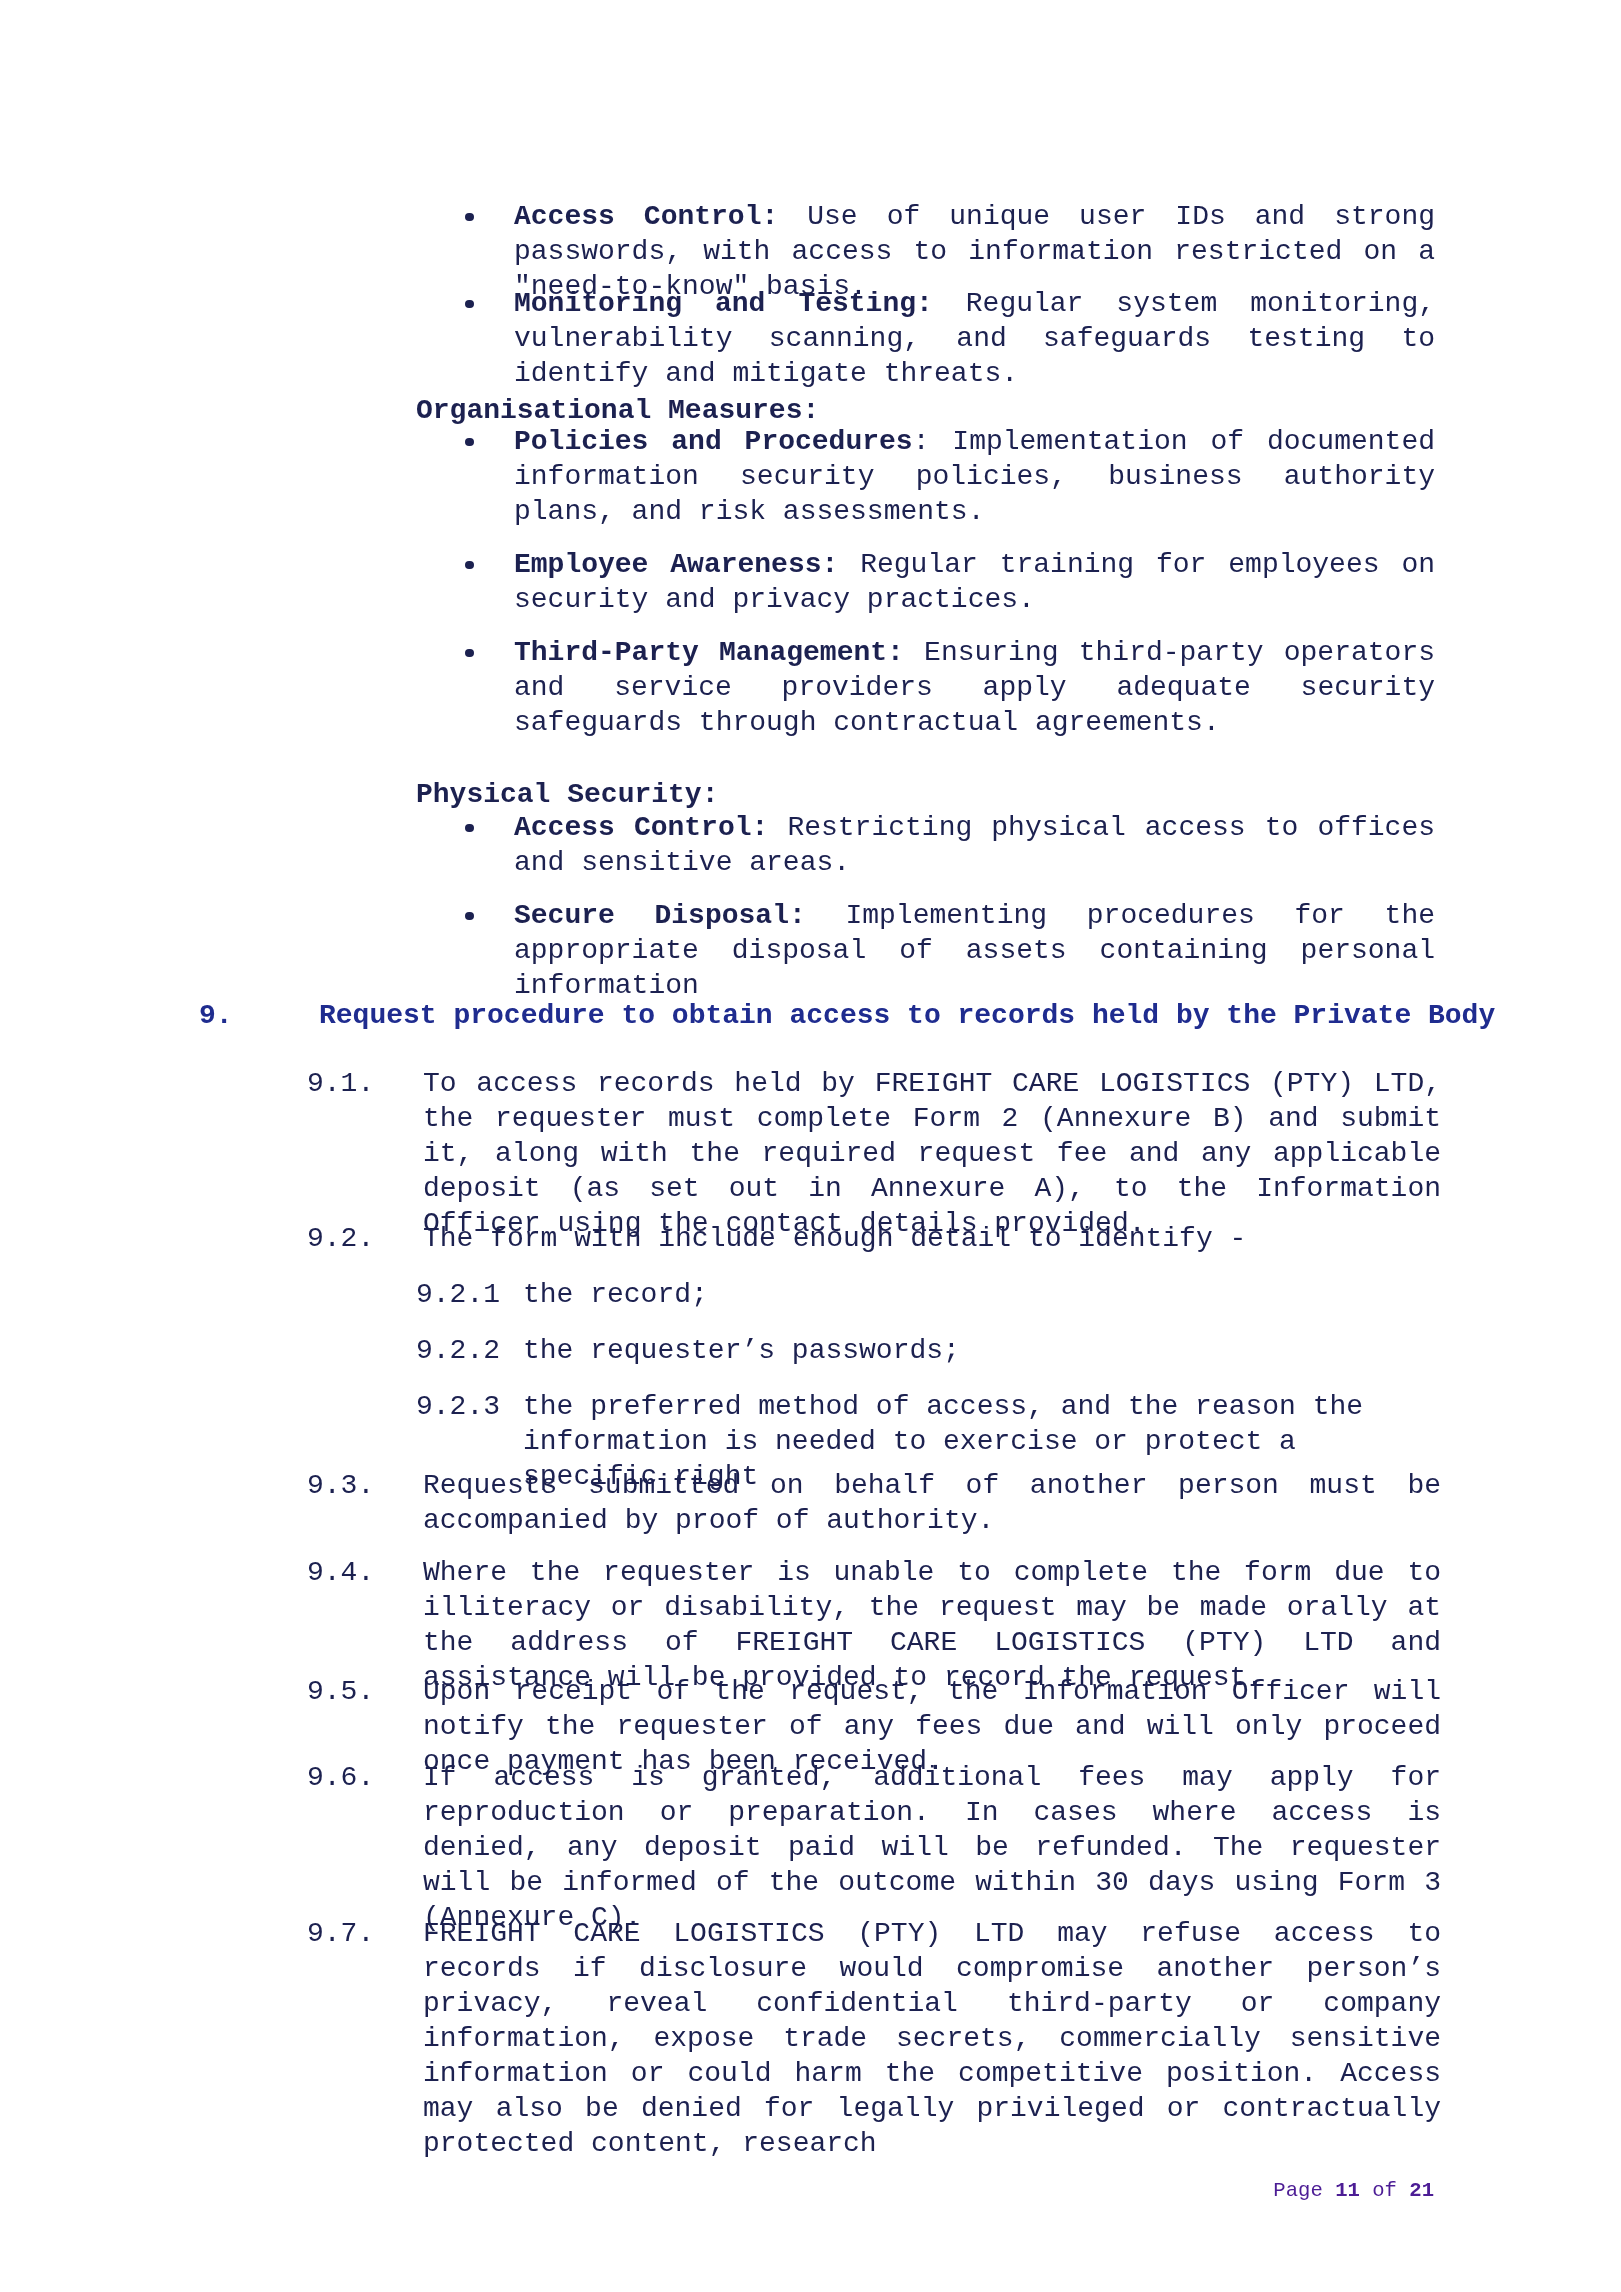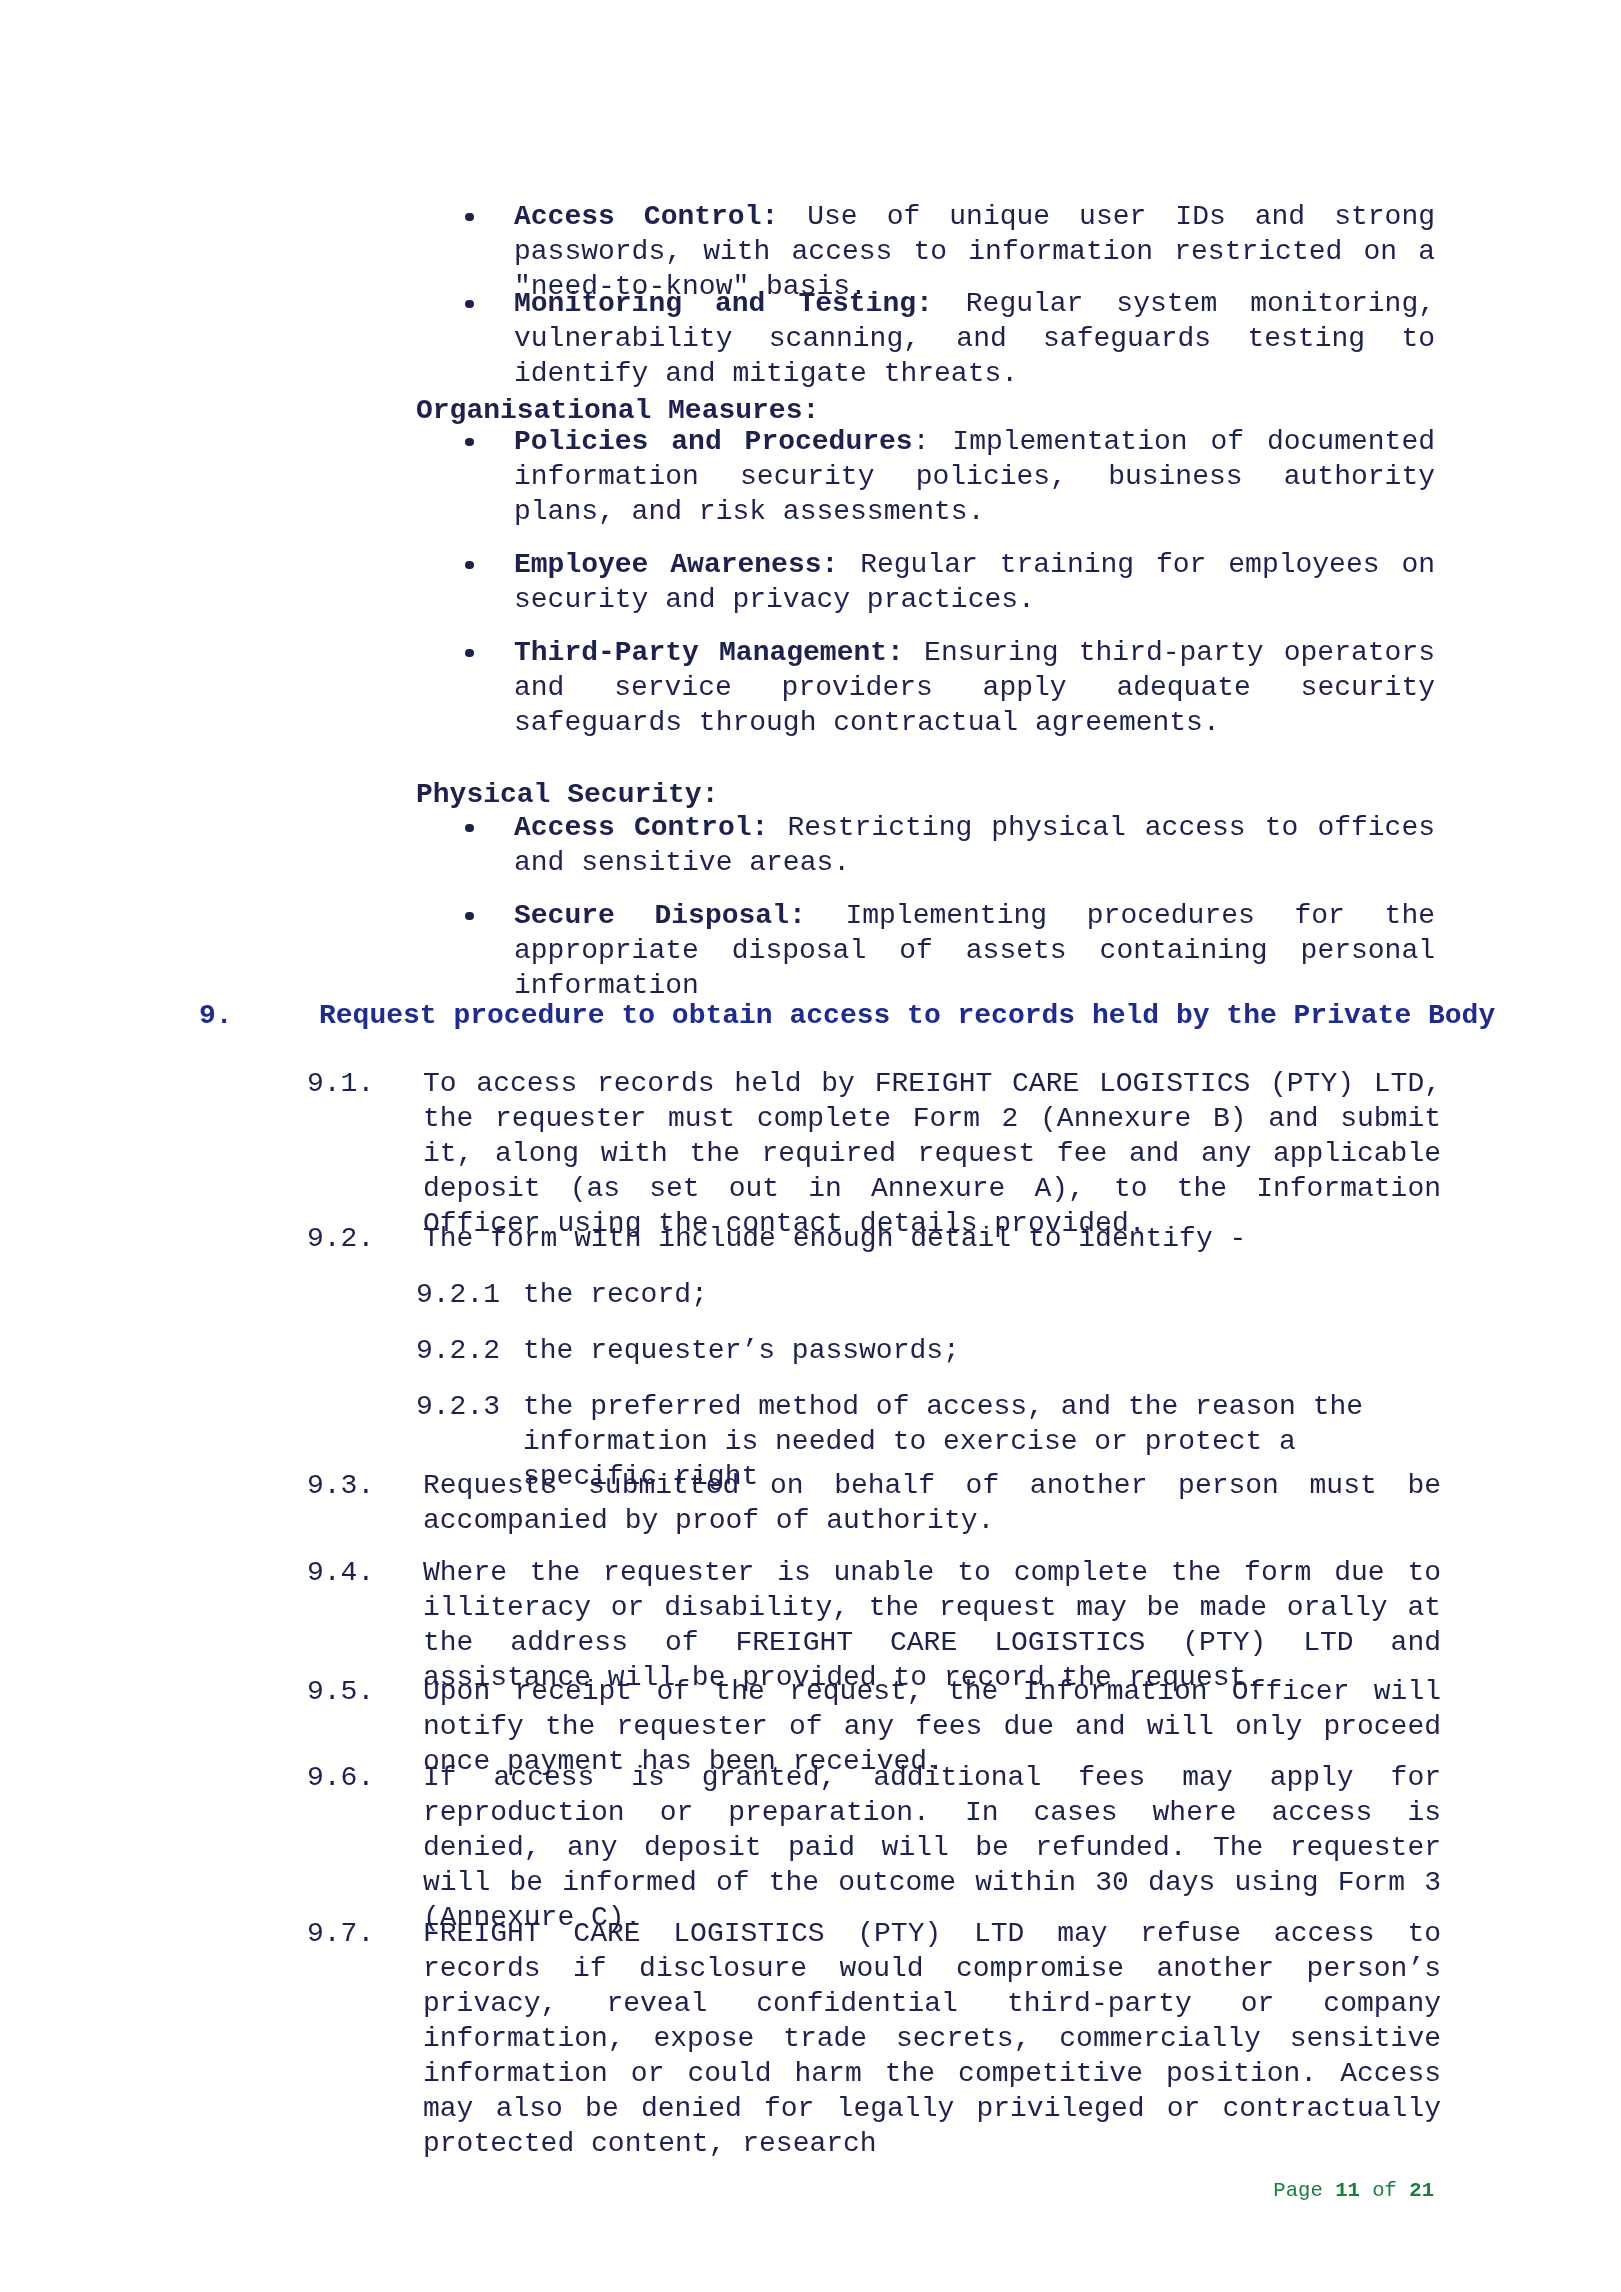--- a/index.html
+++ b/index.html
@@ -21,21 +21,21 @@
     .subhead { position: absolute; left: 416px; font-weight: bold; margin-top: 16px; }
     .section-head { position: absolute; left: 199px; width: 1245px; color: #1f2c8f; font-weight: bold; }
     .section-head .num { position: absolute; left: 0; }
     .section-head .title { position: absolute; left: 120px; white-space: nowrap; text-align: center; }
     .clause { position: absolute; left: 307px; width: 1127px; }
     .clause .num { position: absolute; left: 0; }
     .clause .txt { position: absolute; left: 109px; width: 1018px; text-align: justify; margin-left: 7px; }
     .subclause { position: absolute; left: 416px; width: 1019px; }
     .subclause .num { position: absolute; left: 0; }
     .subclause .txt { position: absolute; left: 107px; width: 882px; }
-    .footer { position: absolute; left: 1255px; width: 179px; text-align: right; top: 2178px; font-size: 20.6px; line-height: 25.5px; color: #15803d; }
+    .footer { position: absolute; left: 1255px; width: 179px; text-align: right; top: 2178px; font-size: 20.6px; line-height: 25.5px; color: #4c1d95; }
     .footer b { font-weight: bold; }
   </style>
 </head>
 <body>
 
 <div class="page">
 
   <div class="bullet-item" style="top:199px;">
     <span class="dot"></span>
     <div class="txt"><span class="b">Access Control:</span><span> Use of unique user IDs and strong passwords, with access to information restricted on a "need-to-know" basis.</span></div>

